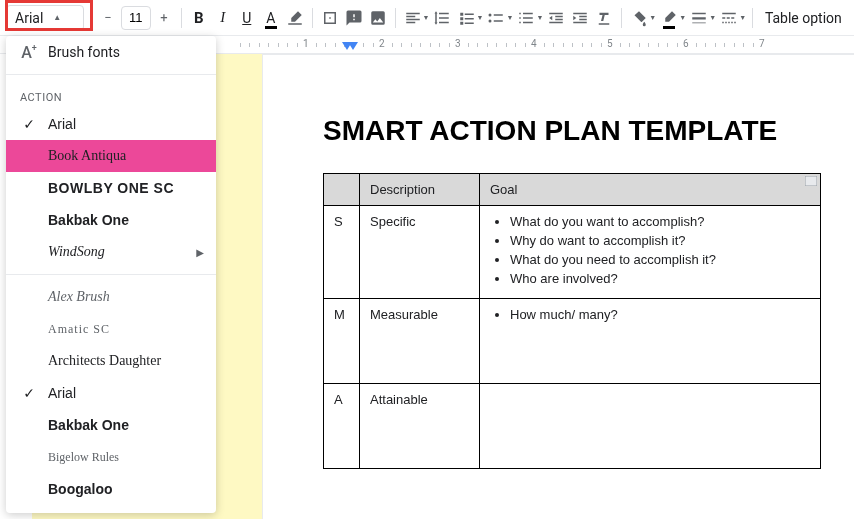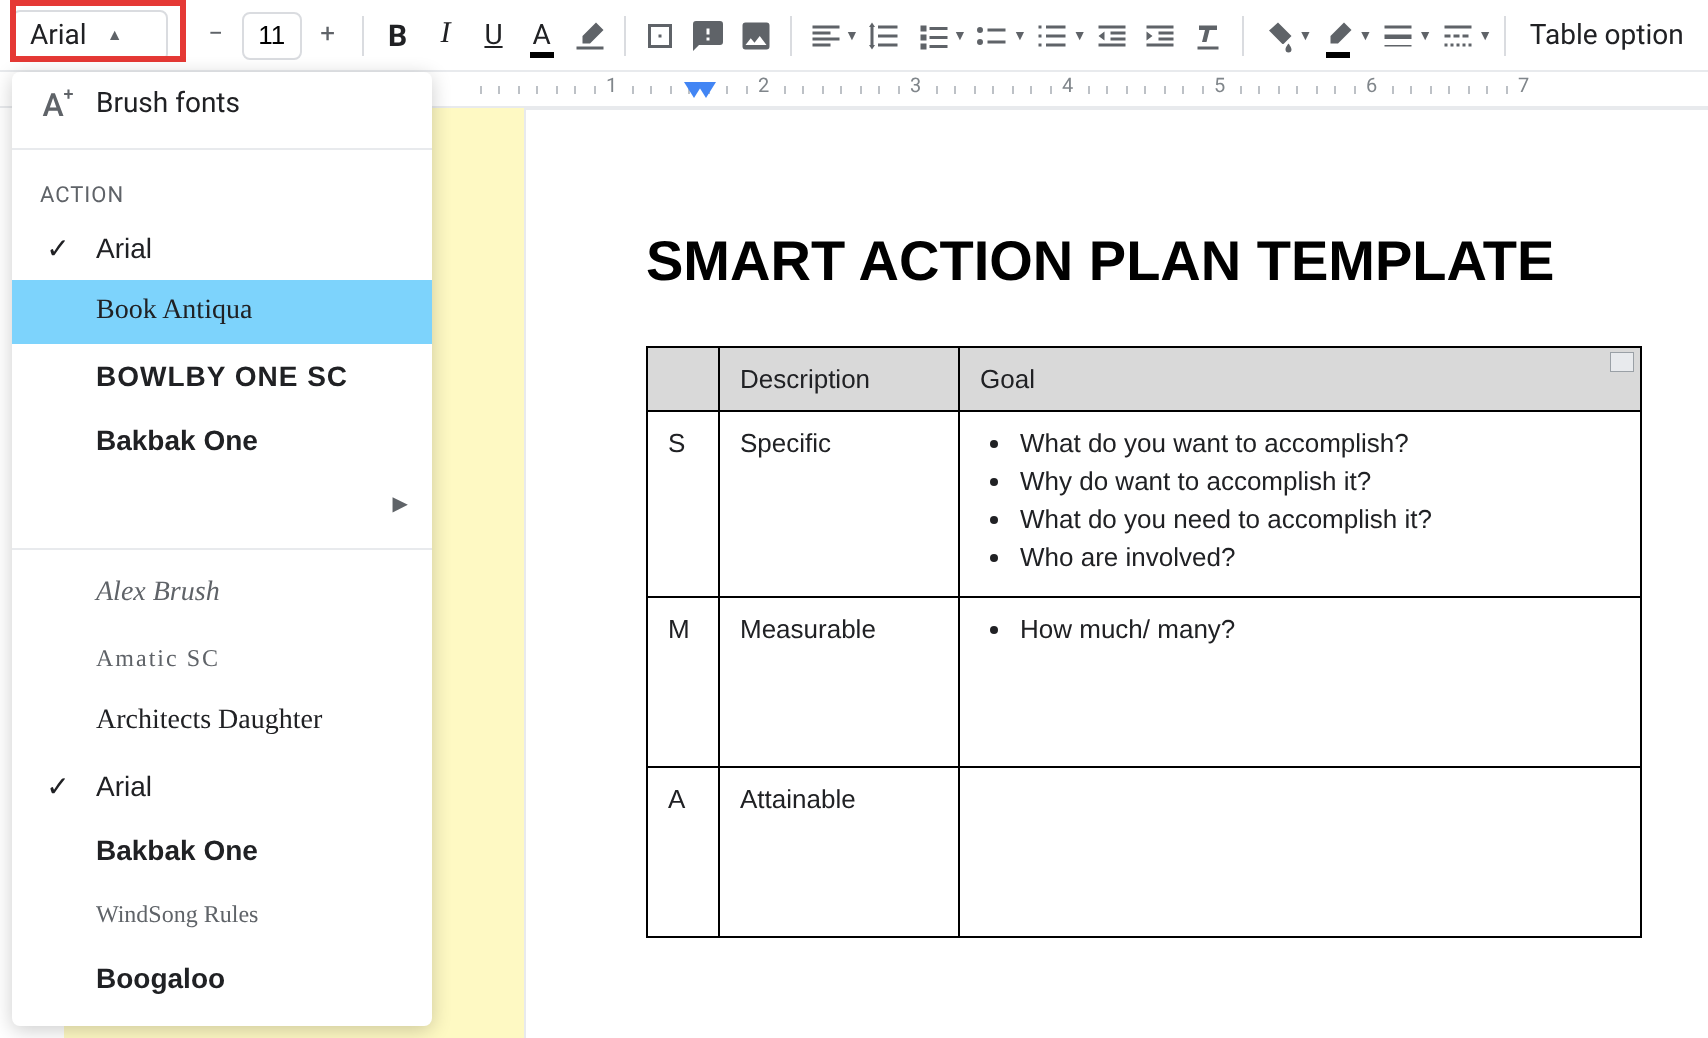--- a/index.html
+++ b/index.html
@@ -45,21 +45,21 @@
 table.plan td:nth-child(2) { width: 120px; }
 table.plan ul { padding-left: 20px; list-style: disc; }
 table.plan li { margin-bottom: 4px; }
 .row-tall td { height: 85px; }
 
 
 .font-dd { position: absolute; top: 36px; left: 6px; width: 210px; background: #fff; box-shadow: 0 2px 10px rgba(0,0,0,.2); border-radius: 4px; z-index: 100; max-height: 480px; overflow-y: auto; padding-bottom: 8px;}
 .font-dd::-webkit-scrollbar { width: 8px; }
 .font-dd::-webkit-scrollbar-thumb { background: #dadce0; border-radius: 4px; }
 .dd-row { display: flex; align-items: center; height: 32px; padding: 0 14px; cursor: pointer; gap: 10px; position: relative; }
-.dd-row.hl-row { background: #7dd3fc; justify-content: flex-end; }
+.dd-row.hl-row { background: #ec4899; justify-content: flex-end; }
 .dd-lead { width: 18px; display: flex; justify-content: center; color: #5f6368; }
 .dd-label { flex: 1; font-size: 14px; color: #202124; }
 .dd-section { font-size: 11px; color: #5f6368; letter-spacing: 0.5px; padding: 10px 14px 4px; }
 .dd-sep { height: 1px; background: #e8eaed; margin: 6px 0; }
 .check { color: #202124; font-size: 14px; }
 .arrow-r { position: absolute; right: 12px; color: #5f6368; font-size: 10px; }
 
 
 .side-handles { position: absolute; left: 244px; top: 282px; display: flex; gap: 6px; color: #80868b; font-size: 14px; }
 
@@ -319,20 +319,21 @@
       <div class="dd-row">
         <span class="dd-lead"></span>
         <span class="dd-label" style="font-family:Impact,sans-serif;font-weight:700;text-transform:uppercase;font-variant:small-caps;letter-spacing:0.5px">Bowlby One SC</span>
       </div>
       <div class="dd-row">
         <span class="dd-lead"></span>
         <span class="dd-label" style="font-family:Arial Black,sans-serif;font-weight:700">Bakbak One</span>
       </div>
       <div class="dd-row">
         <span class="dd-lead"></span>
+        <span class="dd-label" style="font-family:'Brush Script MT',cursive;font-style:italic">WindSong</span>
         <span class="arrow-r">▶</span>
       </div>
     </div>
   <div class="dd-sep"></div>
   <div id="dd-all">
       <div class="dd-row">
         <span class="dd-lead"></span>
         <span class="dd-label" style="font-family:'Brush Script MT',cursive;font-style:italic;color:#5f6368">Alex Brush</span>
       </div>
       <div class="dd-row">
@@ -348,20 +349,20 @@
           <span class="check">✓</span>
         </span>
         <span class="dd-label" style="font-family:Arial">Arial</span>
       </div>
       <div class="dd-row">
         <span class="dd-lead"></span>
         <span class="dd-label" style="font-family:Arial Black,sans-serif;font-weight:700">Bakbak One</span>
       </div>
       <div class="dd-row">
         <span class="dd-lead"></span>
-        <span class="dd-label" style="font-family:serif;font-size:12px;color:#5f6368">WindSong Rules</span>
+        <span class="dd-label" style="font-family:serif;font-size:12px;color:#5f6368">Bigelow Rules</span>
       </div>
       <div class="dd-row">
         <span class="dd-lead"></span>
         <span class="dd-label" style="font-family:Arial Rounded MT Bold,sans-serif;font-weight:700">Boogaloo</span>
       </div>
     </div>
 </div>
 
 </body></html>

